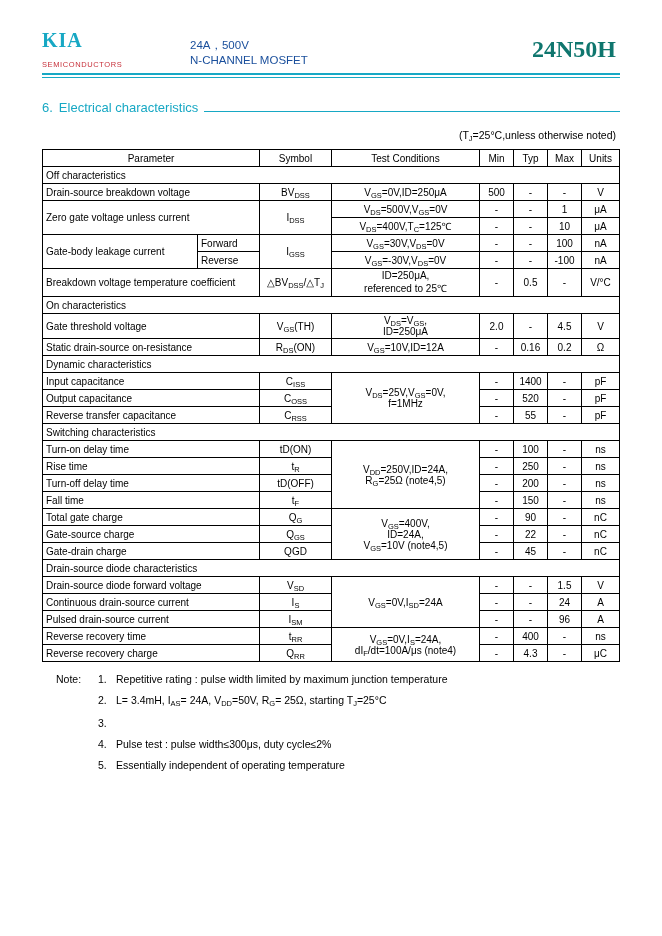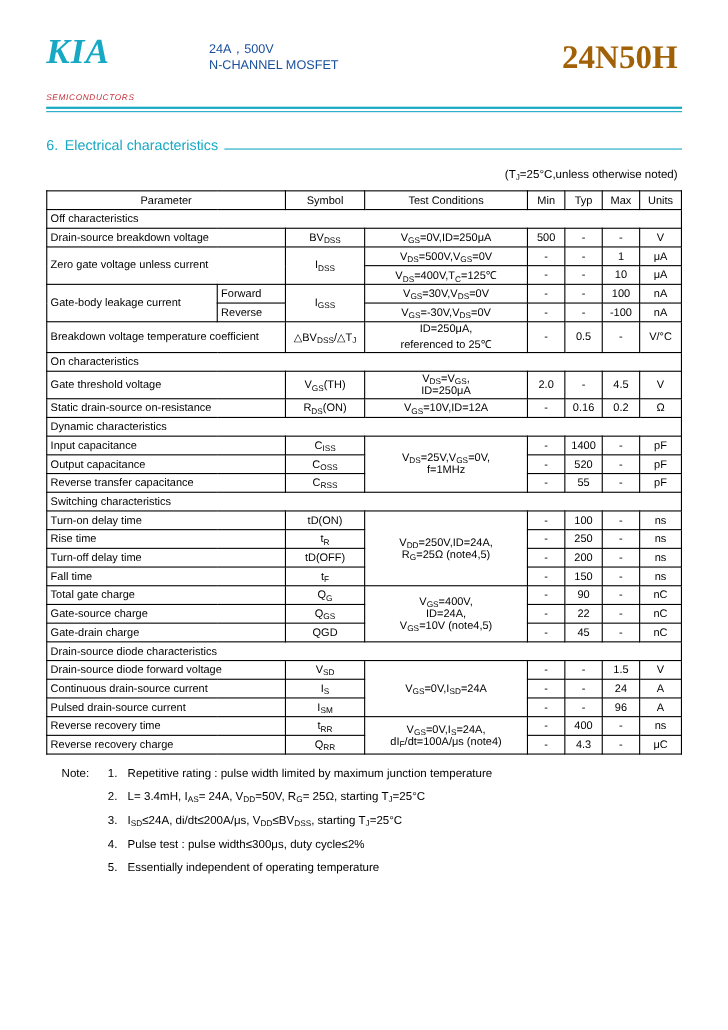--- a/index.html
+++ b/index.html
@@ -12,45 +12,43 @@
     color: #000;
     position: relative;
   }
   .page { position: relative; width: 662px; height: 936px; padding: 0 42px; }
 
   
   .header { display:flex; align-items:flex-start; padding-top: 30px; }
   .logo-block { width: 120px; }
   .logo-text {
     font-family: "Liberation Serif", serif;
-    font-size: 32px;
+    font-size: 20px;
     font-weight: bold;
-    font-style: italic;
     color: #17a8c4;
     letter-spacing: 1px;
     line-height: 1;
   }
   .logo-sub {
     font-size: 7.5px;
     color: #c7303a;
     letter-spacing: 0.6px;
-    margin-top: 22px;
-    font-style: italic;
+    margin-top: 10px;
   }
   .header-mid { flex: 1; padding-left: 28px; padding-top: 8px; }
   .header-mid div {
     color: #1a4f9c;
     font-weight: normal;
     font-size: 11.5px;
     line-height: 15px;
   }
   .part-no {
     font-family: "Liberation Serif", serif;
-    font-size: 30px;
-    color: #a16207;
+    font-size: 24px;
+    color: #0f766e;
     font-weight: bold;
     padding-top: 6px;
     padding-right: 4px;
   }
   .rule-wrap { margin-top: 4px; }
   .rule-top { height: 2px; background: #17a8c4; }
   .rule-bot { height: 1px; background: #17a8c4; margin-top: 2px; }
 
   
   .section-title {
@@ -365,21 +363,20 @@
       <span>Repetitive rating : pulse width limited by maximum junction temperature</span>
     </div>
     <div class="note-row">
       <span class="note-lead"></span>
       <span class="note-idx">2.</span>
       <span>L= 3.4mH, I<sub>AS</sub>= 24A, V<sub>DD</sub>=50V, R<sub>G</sub>= 25Ω, starting T<sub>J</sub>=25°C</span>
     </div>
     <div class="note-row">
       <span class="note-lead"></span>
       <span class="note-idx">3.</span>
-      <span>I<sub>SD</sub>≤24A, di/dt≤200A/μs, V<sub>DD</sub>≤BV<sub>DSS</sub>, starting T<sub>J</sub>=25°C</span>
     </div>
     <div class="note-row">
       <span class="note-lead"></span>
       <span class="note-idx">4.</span>
       <span>Pulse test : pulse width≤300μs, duty cycle≤2%</span>
     </div>
     <div class="note-row">
       <span class="note-lead"></span>
       <span class="note-idx">5.</span>
       <span>Essentially independent of operating temperature</span>

